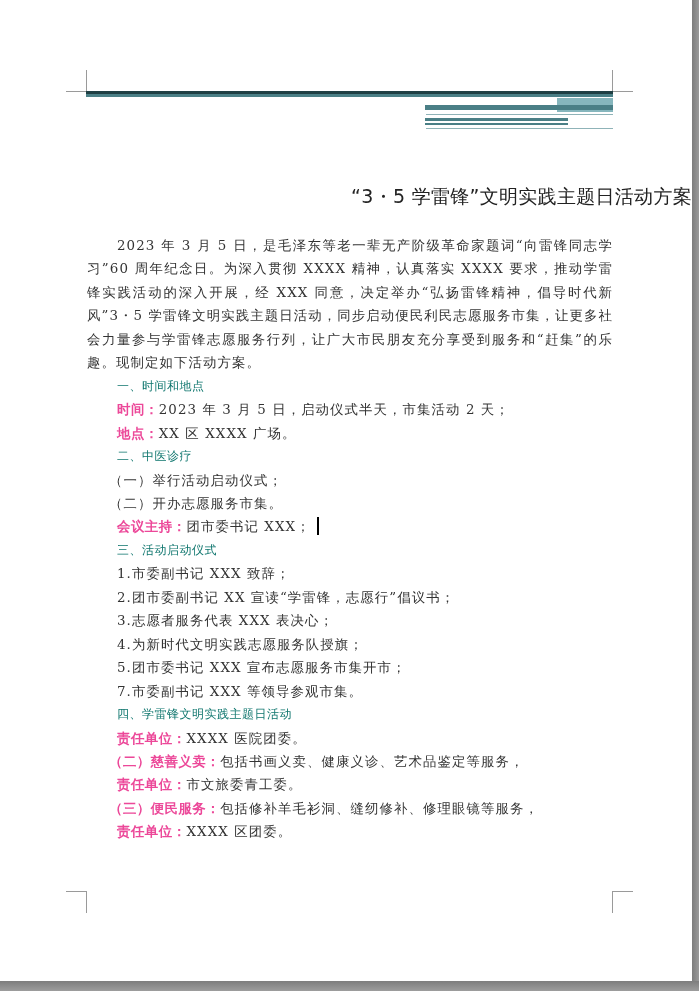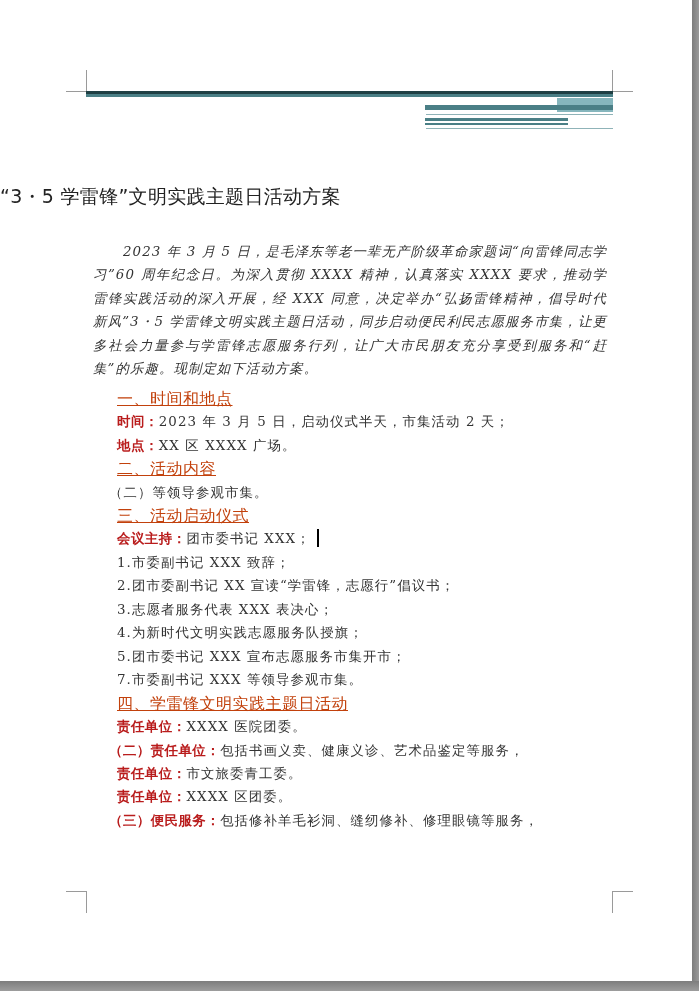--- a/index.html
+++ b/index.html
@@ -15,34 +15,34 @@
   }
   .shade-right { position:absolute; left:692px; top:0; width:7px; height:991px; background:linear-gradient(to right,#7d7d7d,#9a9a9a); }
   .shade-bottom { position:absolute; left:0; top:981px; width:699px; height:10px; background:linear-gradient(to bottom,#7d7d7d,#9d9d9d); }
 
   .mark { position:absolute; background:#9a9a9a; }
 
   .bar { position:absolute; }
 
   .title {
     position:absolute; left:0; width:692px; top:184px;
-    text-align:left; font-family:"DejaVu Sans","Liberation Sans",sans-serif;
+    text-align:right; font-family:"DejaVu Sans","Liberation Sans",sans-serif;
     font-size:19px; color:#222; letter-spacing:0.3px;
   }
 
   .body-text {
     position:absolute; left:87px; width:526px; top:234px;
     font-size:13.4px; line-height:23.45px; color:#333;
   }
-  .para { margin:6px; text-align:justify; text-align-last:left; letter-spacing:1.1px;font-style:italic; }
+  .para { margin:0; text-align:justify; text-align-last:left; letter-spacing:1.1px; }
   .indent { text-indent:30px; }
   .indent-sm { padding-left:30px; }
   .line { margin:0; white-space:nowrap; letter-spacing:1.1px; }
-  .h { font-family:"DejaVu Sans","Liberation Sans",sans-serif; color:#c2410c; font-size:16px; letter-spacing:0.5px;text-decoration:underline; }
-  .b { font-family:"DejaVu Sans","Liberation Sans",sans-serif; font-weight:bold; color:#b91c1c; letter-spacing:0.5px; }
+  .h { font-family:"DejaVu Sans","Liberation Sans",sans-serif; color:#0f766e; font-size:12px; letter-spacing:0.5px; }
+  .b { font-family:"DejaVu Sans","Liberation Sans",sans-serif; font-weight:bold; color:#ec4899; letter-spacing:0.5px; }
   .caret { display:inline-block; width:2px; height:18px; background:#000; vertical-align:-4px; margin-left:6px; }
 </style>
 </head>
 <body>
 
 <div class="page">
 
   <div class="mark" style="left:86px;top:70px;width:1px;height:22px;"></div>
   <div class="mark" style="left:66px;top:91px;width:20px;height:1px;"></div>
   <div class="mark" style="left:612px;top:70px;width:1px;height:22px;"></div>
@@ -64,38 +64,39 @@
 
   <div class="title">“3・5 学雷锋”文明实践主题日活动方案</div>
 
   <div class="body-text">
     <p class="para indent">2023 年 3 月 5 日，是毛泽东等老一辈无产阶级革命家题词“向雷锋同志学习”60 周年纪念日。为深入贯彻 XXXX 精神，认真落实 XXXX 要求，推动学雷锋实践活动的深入开展，经 XXX 同意，决定举办“弘扬雷锋精神，倡导时代新风”3・5 学雷锋文明实践主题日活动，同步启动便民利民志愿服务市集，让更多社会力量参与学雷锋志愿服务行列，让广大市民朋友充分享受到服务和“赶集”的乐趣。现制定如下活动方案。</p>
 
     <p class="line indent-sm h">一、时间和地点</p>
     <p class="line indent-sm"><span class="b">时间：</span><span>2023 年 3 月 5 日，启动仪式半天，市集活动 2 天；</span></p>
     <p class="line indent-sm"><span class="b">地点：</span><span>XX 区 XXXX 广场。</span></p>
 
-    <p class="line indent-sm h">二、活动内容</p>
-    <p class="line" style="padding-left:22px;">（二）等领导参观市集。</p>
+    <p class="line indent-sm h">二、中医诊疗</p>
+    <p class="line" style="padding-left:22px;">（一）举行活动启动仪式；</p>
+    <p class="line" style="padding-left:22px;">（二）开办志愿服务市集。</p>
 
+    <p class="line indent-sm"><span class="b">会议主持：</span><span>团市委书记 XXX；</span><span class="caret"></span></p>
     <p class="line indent-sm h">三、活动启动仪式</p>
-    <p class="line indent-sm"><span class="b">会议主持：</span><span>团市委书记 XXX；</span><span class="caret"></span></p>
     <p class="line indent-sm">1.市委副书记 XXX 致辞；</p>
     <p class="line indent-sm">2.团市委副书记 XX 宣读“学雷锋，志愿行”倡议书；</p>
     <p class="line indent-sm">3.志愿者服务代表 XXX 表决心；</p>
     <p class="line indent-sm">4.为新时代文明实践志愿服务队授旗；</p>
     <p class="line indent-sm">5.团市委书记 XXX 宣布志愿服务市集开市；</p>
     <p class="line indent-sm">7.市委副书记 XXX 等领导参观市集。</p>
 
     <p class="line indent-sm h">四、学雷锋文明实践主题日活动</p>
 
     <p class="line indent-sm"><span class="b">责任单位：</span><span>XXXX 医院团委。</span></p>
 
-    <p class="line" style="padding-left:22px;"><span class="b">（二）责任单位：</span><span>包括书画义卖、健康义诊、艺术品鉴定等服务，</span></p>
+    <p class="line" style="padding-left:22px;"><span class="b">（二）慈善义卖：</span><span>包括书画义卖、健康义诊、艺术品鉴定等服务，</span></p>
     <p class="line indent-sm"><span class="b">责任单位：</span><span>市文旅委青工委。</span></p>
 
+    <p class="line" style="padding-left:22px;"><span class="b">（三）便民服务：</span><span>包括修补羊毛衫洞、缝纫修补、修理眼镜等服务，</span></p>
     <p class="line indent-sm"><span class="b">责任单位：</span><span>XXXX 区团委。</span></p>
-    <p class="line" style="padding-left:22px;"><span class="b">（三）便民服务：</span><span>包括修补羊毛衫洞、缝纫修补、修理眼镜等服务，</span></p>
   </div>
 </div>
 
 <div class="shade-right"></div>
 <div class="shade-bottom"></div>
 
 </body></html>

